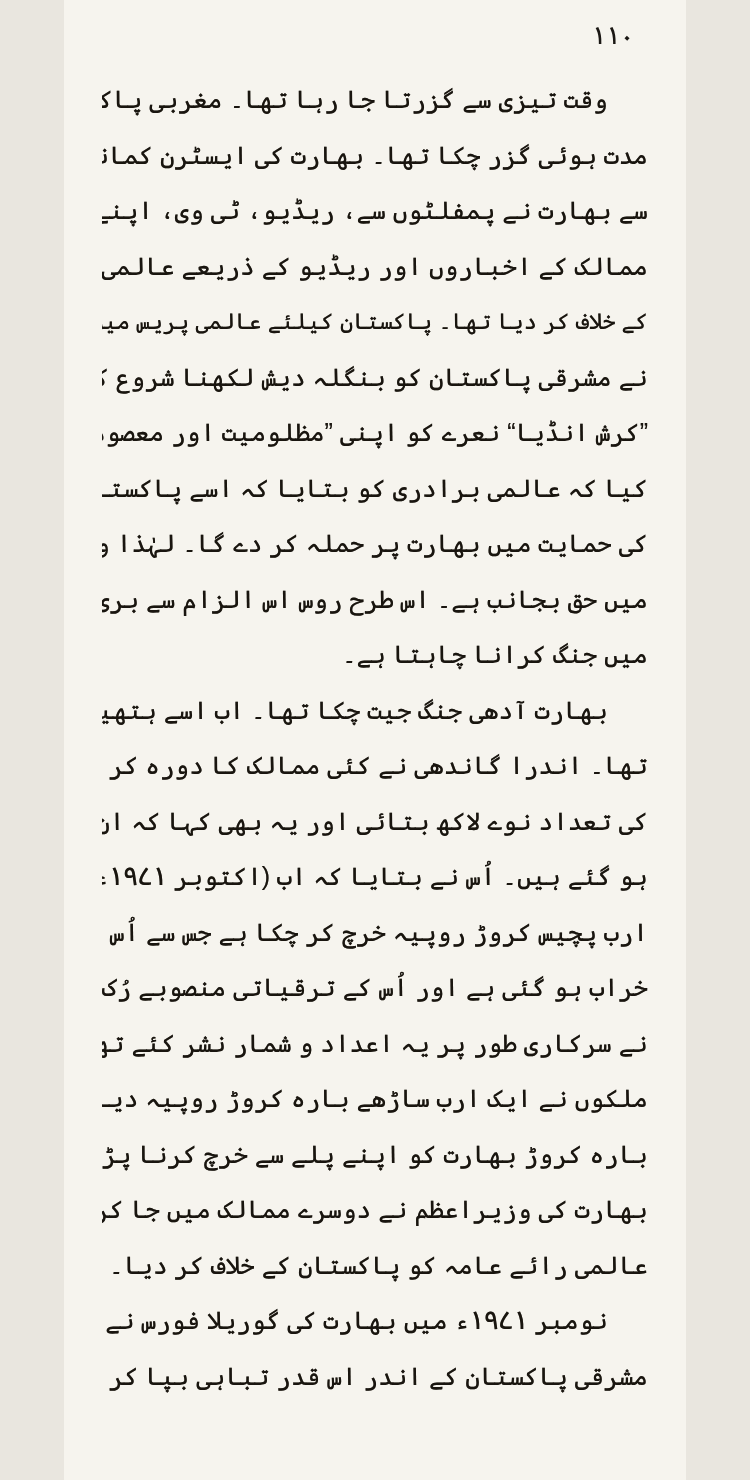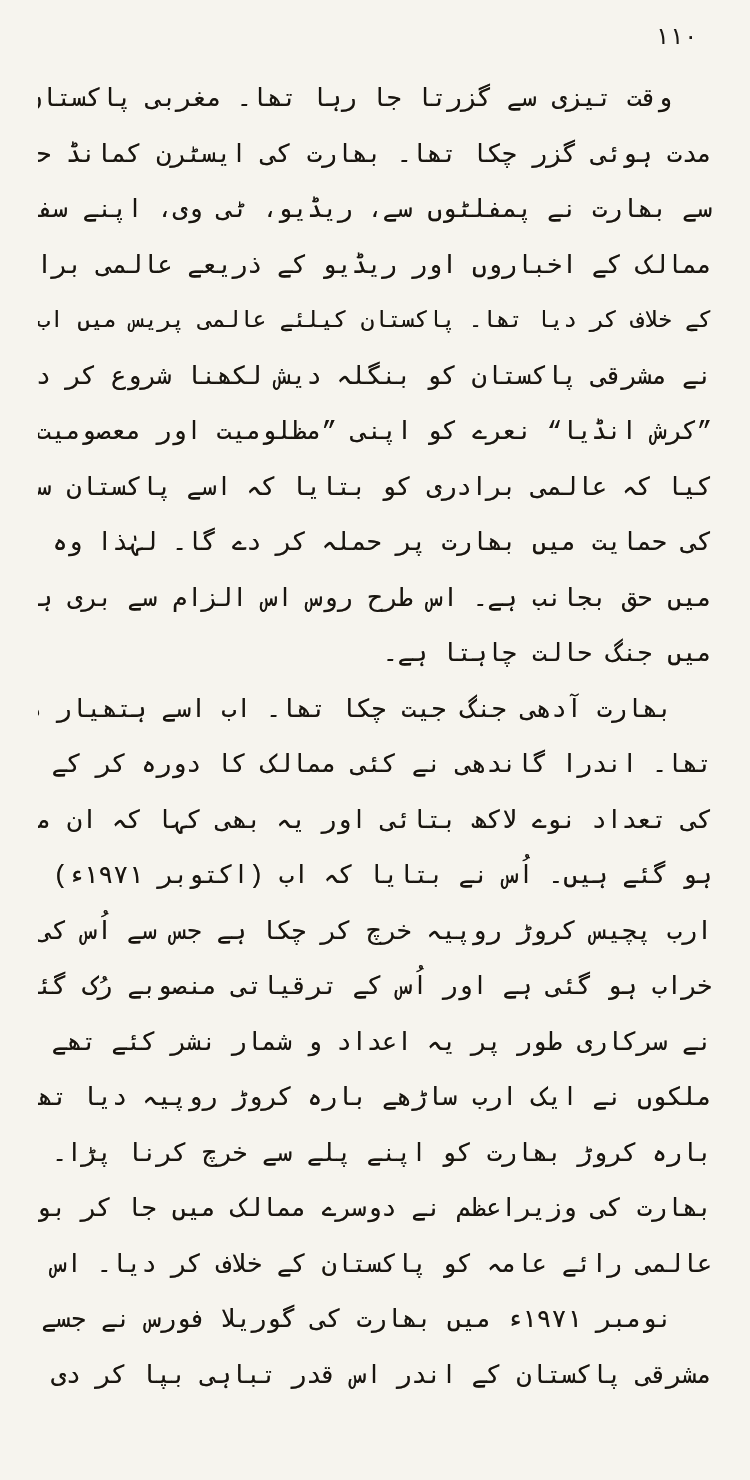--- a/index.html
+++ b/index.html
@@ -2,27 +2,27 @@
 <html lang="ur" dir="rtl"><head>
 <meta charset="utf-8">
 <style>
   html, body {
     margin: 0;
     padding: 0;
     background: #e9e6df;
   }
   .page {
     position: relative;
-    width: 750px;
+    width: 622px;
     height: 1480px;
     margin: 0 auto;
     background: #f6f4ee;
     overflow: hidden;
     box-sizing: border-box;
-    font-family: Liberation Mono, monospace;
+    font-family: Liberation Sans, sans-serif;
     color: #161412;
     direction: rtl;
   }
   .page-number {
     position: absolute;
     top: 22px;
     left: 38px;          
     right: auto;
     font-size: 24px;
     letter-spacing: 1px;
@@ -75,21 +75,21 @@
     <div class="line indent">وقت تیزی سے گزرتا جا رہا تھا۔ مغربی پاکستان سے حملے کا وقت تو ایک</div>
     <div class="line">مدت ہوئی گزر چکا تھا۔ بھارت کی ایسٹرن کمانڈ حملے کے حکم کی منتظر تھی۔ سیاسی لحاظ</div>
     <div class="line">سے بھارت نے پمفلٹوں سے، ریڈیو، ٹی وی، اپنے سفارت خانوں سے، دوست</div>
     <div class="line">ممالک کے اخباروں اور ریڈیو کے ذریعے عالمی برادری کو اپنا ہمنوا بنا کر پاکستان</div>
     <div class="line dense">کے خلاف کر دیا تھا۔ پاکستان کیلئے عالمی پریس میں اب دھتکار اور پھٹکار رہ گئی تھی۔ برطانیہ کے اخباروں</div>
     <div class="line">نے مشرقی پاکستان کو بنگلہ دیش لکھنا شروع کر دیا تھا۔ بھارت نے پاکستان کے</div>
     <div class="line">”کرش انڈیا“ نعرے کو اپنی ”مظلومیت اور معصومیت“ کے حق میں یوں استعمال</div>
     <div class="line">کیا کہ عالمی برادری کو بتایا کہ اسے پاکستان سے خطرہ ہے اور چین بھی پاکستان</div>
     <div class="line">کی حمایت میں بھارت پر حملہ کر دے گا۔ لہٰذا وہ رُوس کے ساتھ دفاعی معاہدے</div>
     <div class="line">میں حق بجانب ہے۔ اس طرح روس اس الزام سے بری ہو گیا کہ وہ مشرقی پاکستان</div>
-    <div class="line last">میں جنگ حالت چاہتا ہے۔</div>
+    <div class="line last">میں جنگ کرانا چاہتا ہے۔</div>
     <div class="line indent">بھارت آدھی جنگ جیت چکا تھا۔ اب اسے ہتھیار ڈلوانے کے لیے حملہ کرنا</div>
     <div class="line">تھا۔ اندرا گاندھی نے کئی ممالک کا دورہ کر کے اپنا رونا رویا تھا۔ اُس نے پناہ گزینوں</div>
     <div class="line">کی تعداد نوے لاکھ بتائی اور یہ بھی کہا کہ ان میں ہزاروں پناہ گزین بیماریوں کا شکار</div>
     <div class="line">ہو گئے ہیں۔ اُس نے بتایا کہ اب (اکتوبر ۱۹۷۱ء) تک بھارت پناہ گزینوں پر پانچ</div>
     <div class="line">ارب پچیس کروڑ روپیہ خرچ کر چکا ہے جس سے اُس کی اپنی اقتصادی حالت</div>
     <div class="line">خراب ہو گئی ہے اور اُس کے ترقیاتی منصوبے رُک گئے ہیں۔ بعد میں بھارت</div>
     <div class="line">نے سرکاری طور پر یہ اعداد و شمار نشر کئے تھے کہ پناہ گزینوں کے لیے دوسرے</div>
     <div class="line">ملکوں نے ایک ارب ساڑھے بارہ کروڑ روپیہ دیا تھا۔ باقی چار ارب ساڑھے</div>
     <div class="line">بارہ کروڑ بھارت کو اپنے پلے سے خرچ کرنا پڑا۔ یہ ایک سفید جھوٹ تھا جو</div>
     <div class="line">بھارت کی وزیراعظم نے دوسرے ممالک میں جا کر بولا اور روپیہ اکٹھا کر لیا اور</div>

